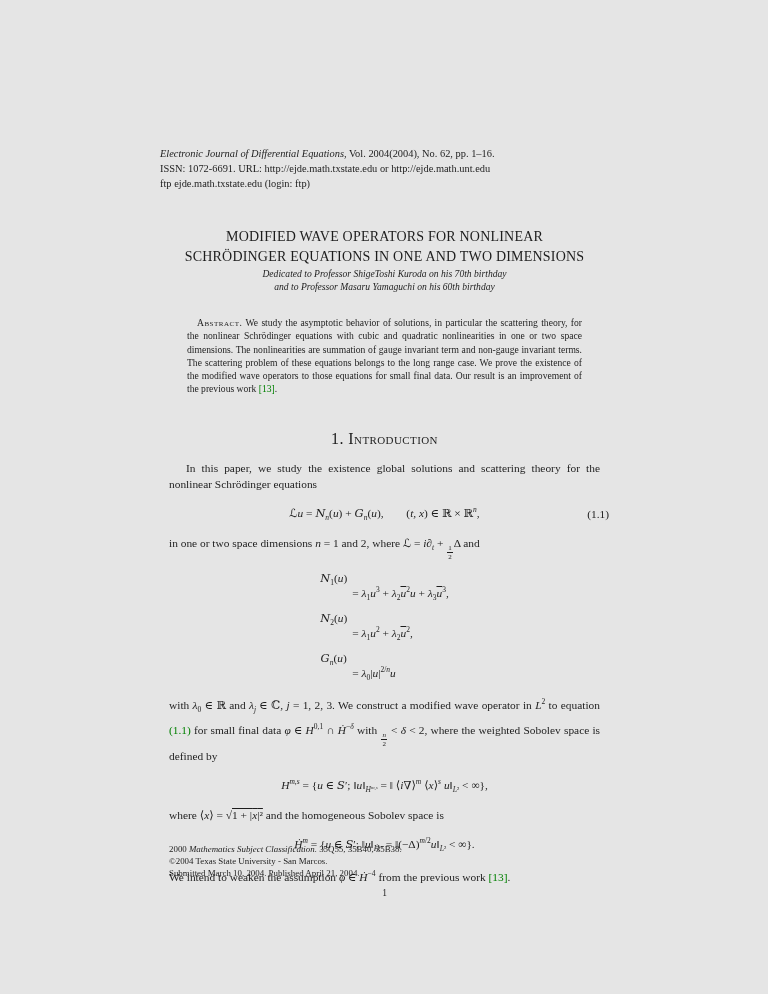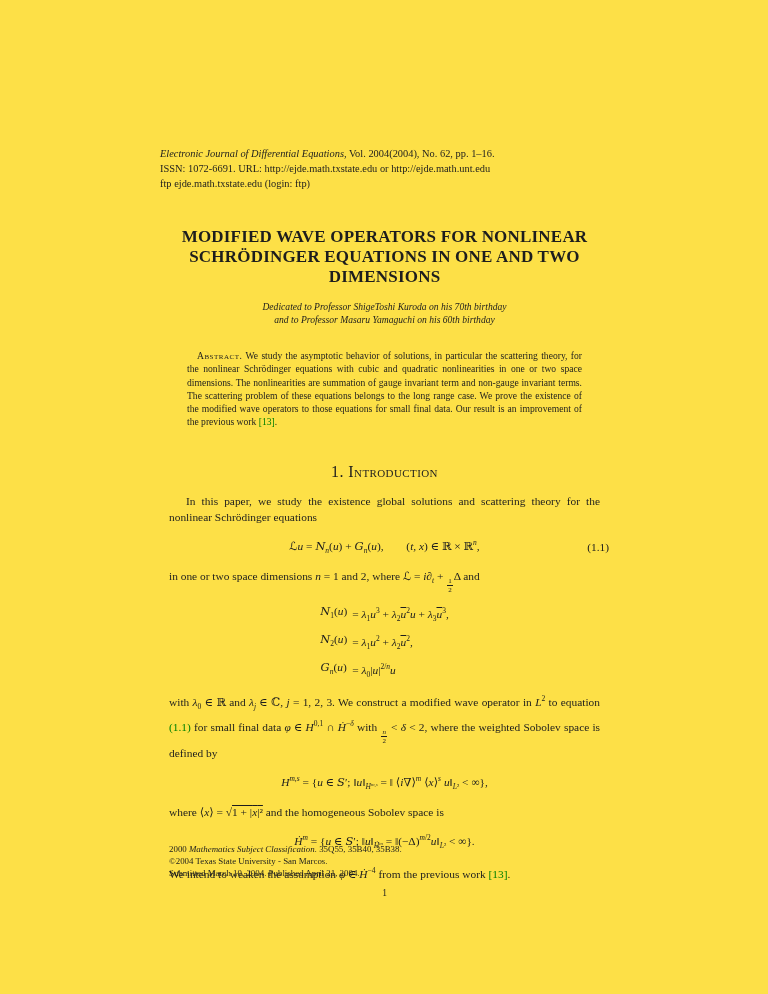--- a/index.html
+++ b/index.html
@@ -1,37 +1,37 @@
 <!DOCTYPE html>
 <html style="--link-green: #008000;"><head>
 <meta charset="utf-8">
 <style>
   html,body{margin:0;padding:0;background:#ffffff;}
   .page{
-    position:relative;width:768px;height:994px;background:#fde047;overflow:hidden;
+    position:relative;width:768px;height:994px;background:#e5e5e5;overflow:hidden;
     font-family:"Liberation Serif","DejaVu Serif","DejaVu Sans",serif;color:#1d1d1d;
   }
   .content{position:absolute;left:160px;top:146px;width:449px;}
   .jheader{font-size:10.4px;line-height:15px;}
-  .title{margin:36px 0 0;font-size:17px;line-height:20px;font-weight:bold;text-align:center;letter-spacing:0.2px;}
+  .title{margin:36px 0 0;font-size:14px;line-height:20px;font-weight:normal;text-align:center;letter-spacing:0.2px;}
   .authors{margin-top:22px;font-size:9.6px;line-height:13px;text-align:center;letter-spacing:0.4px;}
-  .dedication{margin-top:13px;font-size:9.6px;line-height:13px;text-align:center;font-style:italic;}
+  .dedication{font-size:9.6px;line-height:13px;text-align:center;font-style:italic;}
   .abstract{margin:23px 27px 0;font-size:9.6px;line-height:13.3px;text-align:justify;text-indent:10px;}
   .sc{font-variant:small-caps;letter-spacing:0.5px;}
   .section-heading{margin-top:34px;text-align:center;font-size:16px;font-variant:small-caps;letter-spacing:0.4px;}
   .body-text{font-size:11.4px;line-height:16px;text-align:justify;}
   .para{margin:9px;}
   .para.first{margin-top:12px;text-indent:17px;}
   .para.cont{margin-top:6px;}
   .eq{position:relative;text-align:center;font-size:11.4px;margin:8px 0;line-height:18px;}
   .eq .tag{position:absolute;right:0;top:50%;transform:translateY(-50%);font-size:11.4px;}
   .eq-group{text-align:center;margin:8px 0;}
   .eq-grid{display:inline-grid;grid-template-columns:auto auto;column-gap:5px;row-gap:4px;font-size:11.4px;line-height:16px;}
   .eq-grid .lhs{text-align:center;}
-  .eq-grid .rhs{text-align:left;}
+  .eq-grid .rhs{text-align:left;margin-top:12px;}
   sup{font-size:0.66em;}
   sub{font-size:0.66em;}
   .cal{font-style:italic;font-family:"DejaVu Serif","Liberation Serif",serif;}
   .ol{text-decoration:overline;font-style:italic;}
   .rad{text-decoration:overline;}
   .frac{display:inline-flex;flex-direction:column;align-items:center;vertical-align:-0.45em;font-size:0.62em;line-height:1.15;margin:0 1px;text-align:center;}
   .frac > span{display:block;padding:0 1px;}
   .frac > span:last-child{border-top:1px solid currentColor;}
   .link{color:var(--link-green,#008000);}
   .footnotes{position:absolute;left:160px;top:843px;width:449px;font-size:8.9px;line-height:12.2px;}

